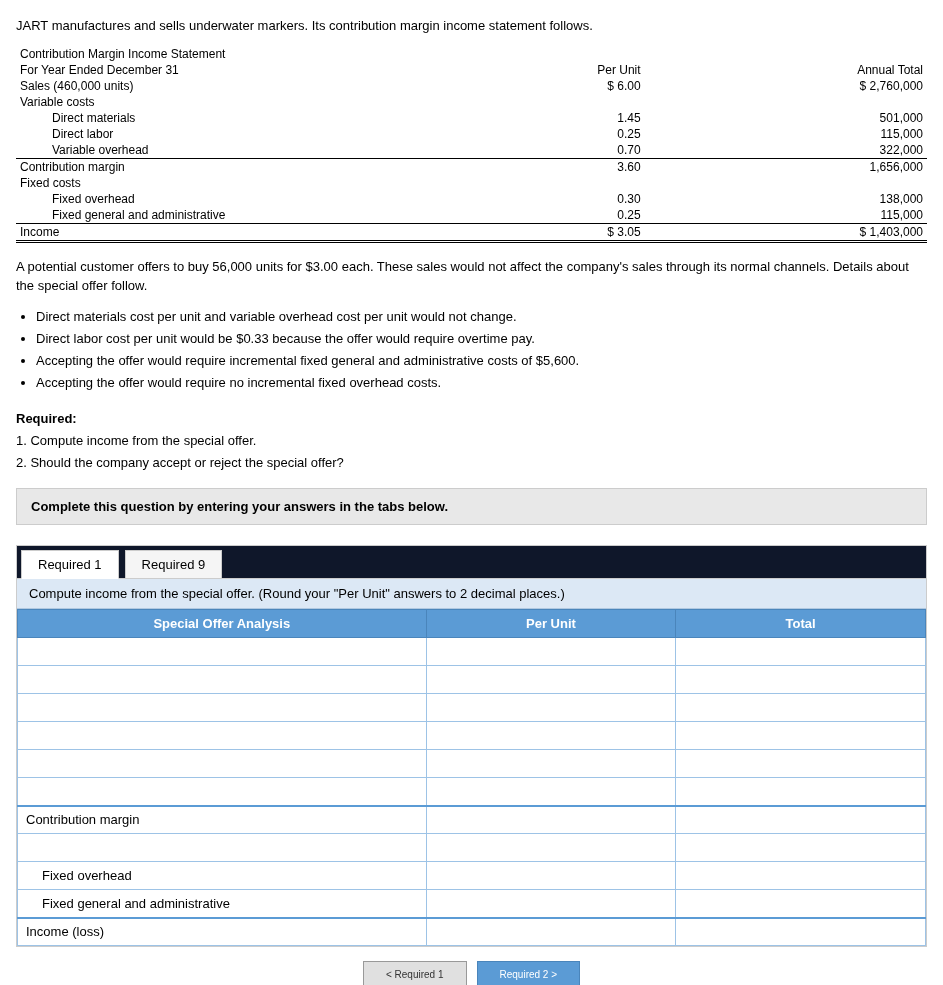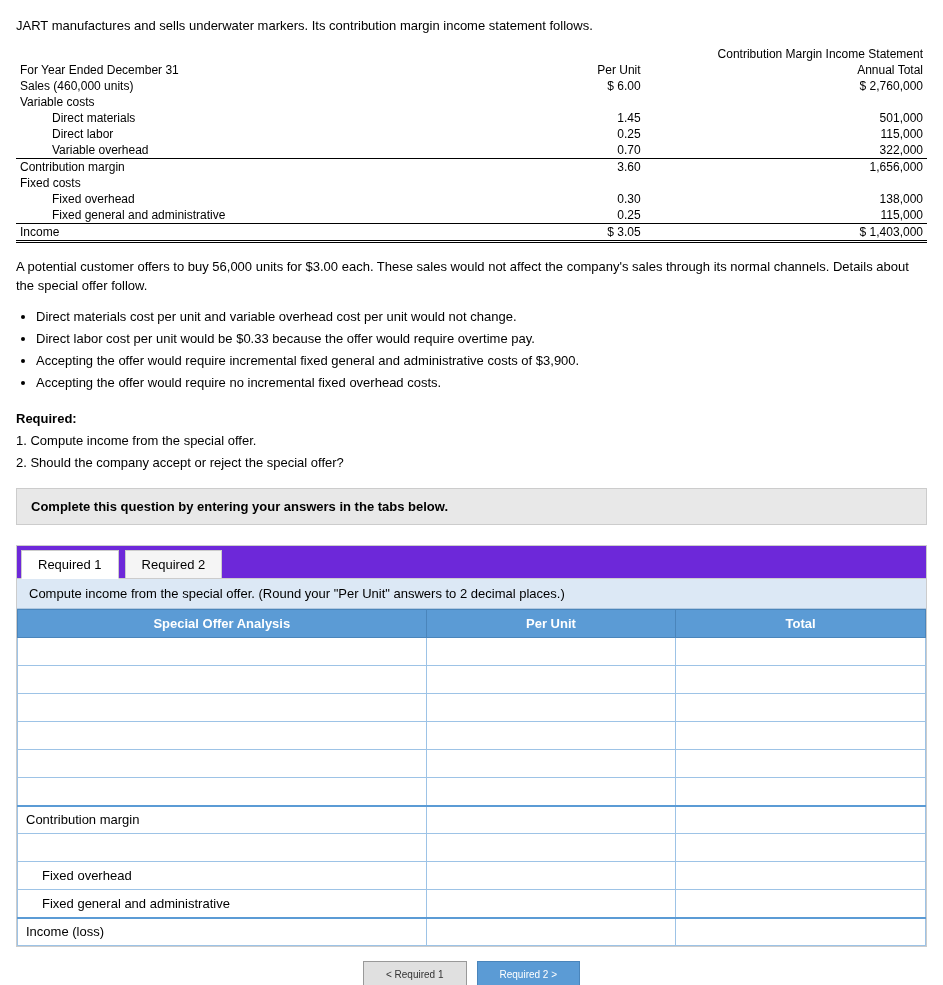--- a/index.html
+++ b/index.html
@@ -18,21 +18,21 @@
     .financial-table {
       width: 100%;
       border-collapse: collapse;
       margin-bottom: 14px;
       font-size: 12px;
     }
     .financial-table td {
       padding: 1px 4px;
     }
     .financial-table .center-header {
-      text-align: right;
+      text-align: left;
     }
     .financial-table .right-align {
       text-align: right;
     }
     .financial-table .indent2 {
       padding-left: 36px;
     }
     .border-top td {
       border-top: 1px solid #000;
     }
@@ -61,21 +61,21 @@
       margin-bottom: 20px;
       font-size: 13px;
     }
     .tabs-container {
       border: 1px solid #ccc;
       margin-bottom: 0;
     }
     .tabs-header {
       display: flex;
       border-bottom: 1px solid #ccc;
-      background: #6d28d9;
+      background: #0f172a;
       text-align: right;
     }
     .tab {
       padding: 6px 16px;
       border: 1px solid #ccc;
       border-bottom: none;
       cursor: pointer;
       background: #f5f5f5;
       font-size: 13px;
       margin-right: 2px;
@@ -243,36 +243,36 @@
       <td class="right-align">$ 1,403,000</td>
     </tr>
   </tbody>
 </table>
 
 <p class="intro-text">A potential customer offers to buy 56,000 units for $3.00 each. These sales would not affect the company's sales through its normal channels. Details about the special offer follow.</p>
 
 <ul class="bullet-list">
   <li>Direct materials cost per unit and variable overhead cost per unit would not change.</li>
   <li>Direct labor cost per unit would be $0.33 because the offer would require overtime pay.</li>
-  <li>Accepting the offer would require incremental fixed general and administrative costs of $3,900.</li>
+  <li>Accepting the offer would require incremental fixed general and administrative costs of $5,600.</li>
   <li>Accepting the offer would require no incremental fixed overhead costs.</li>
 </ul>
 
 <div class="required-section">
   <p><strong>Required:</strong></p>
   <p>1. Compute income from the special offer.</p>
   <p>2. Should the company accept or reject the special offer?</p>
 </div>
 
 <div class="complete-box">Complete this question by entering your answers in the tabs below.</div>
 
 <div class="tabs-container">
   <div class="tabs-header">
     <div class="tab active">Required 1</div>
-    <div class="tab">Required 2</div>
+    <div class="tab">Required 9</div>
   </div>
   <div class="tab-content">
     <div class="instruction-bar">Compute income from the special offer. (Round your "Per Unit" answers to 2 decimal places.)</div>
 
     <table class="data-table">
       <colgroup>
         <col class="col-label">
         <col class="col-per-unit">
         <col class="col-total">
       </colgroup>

